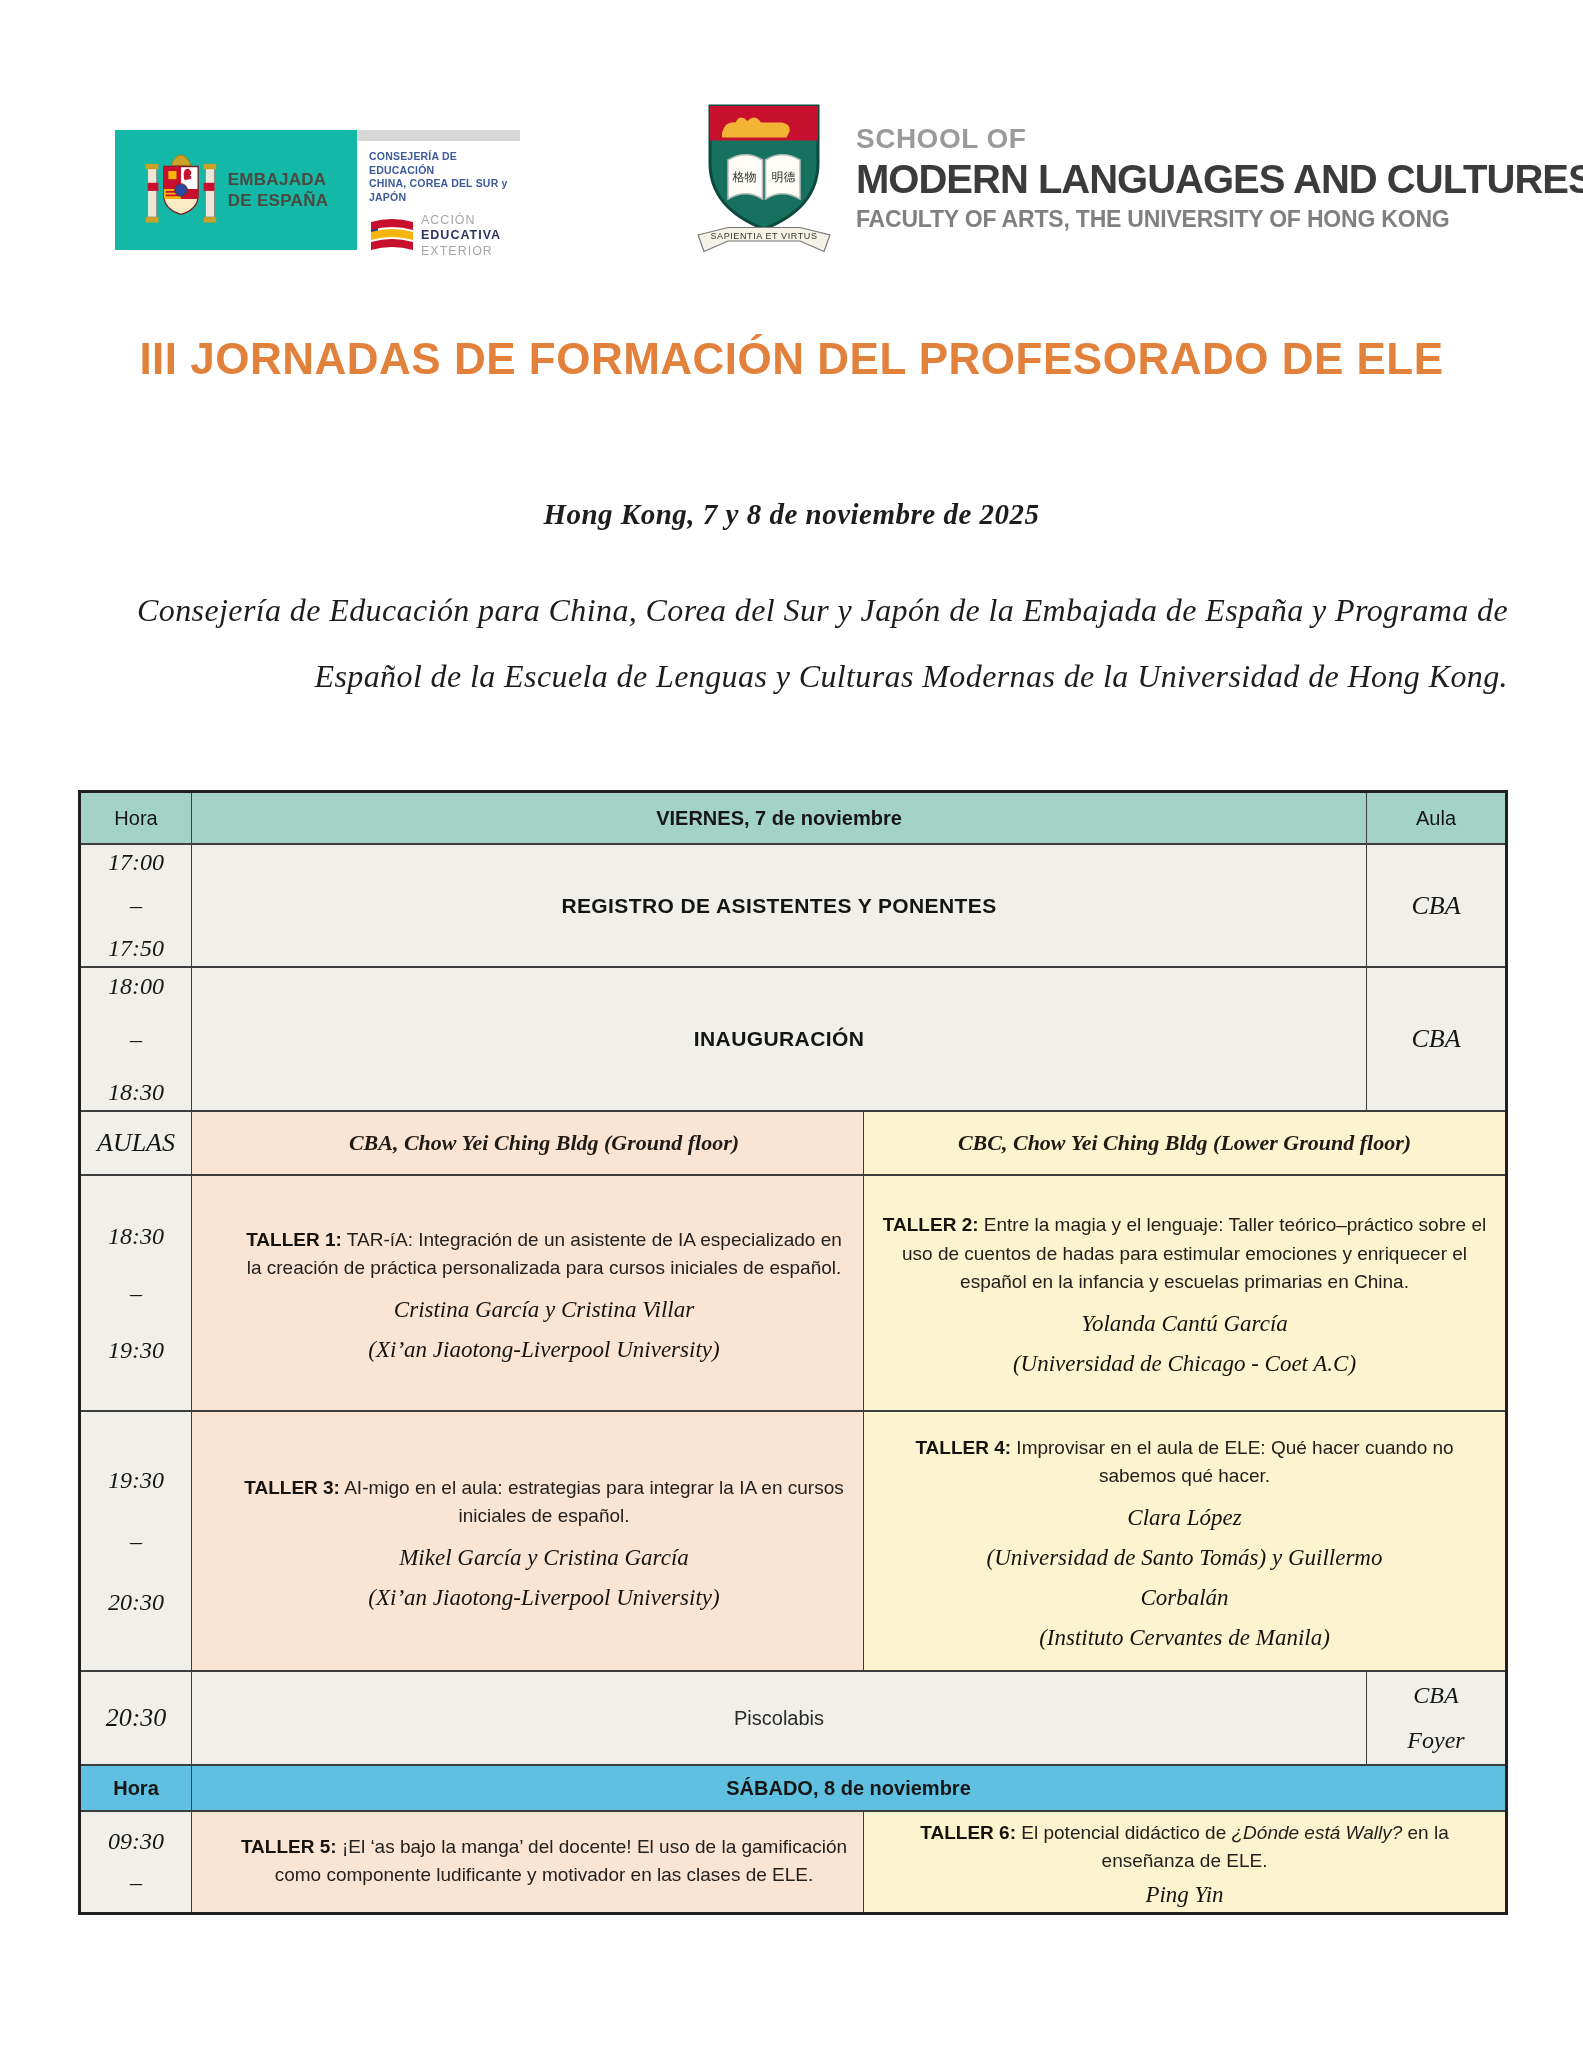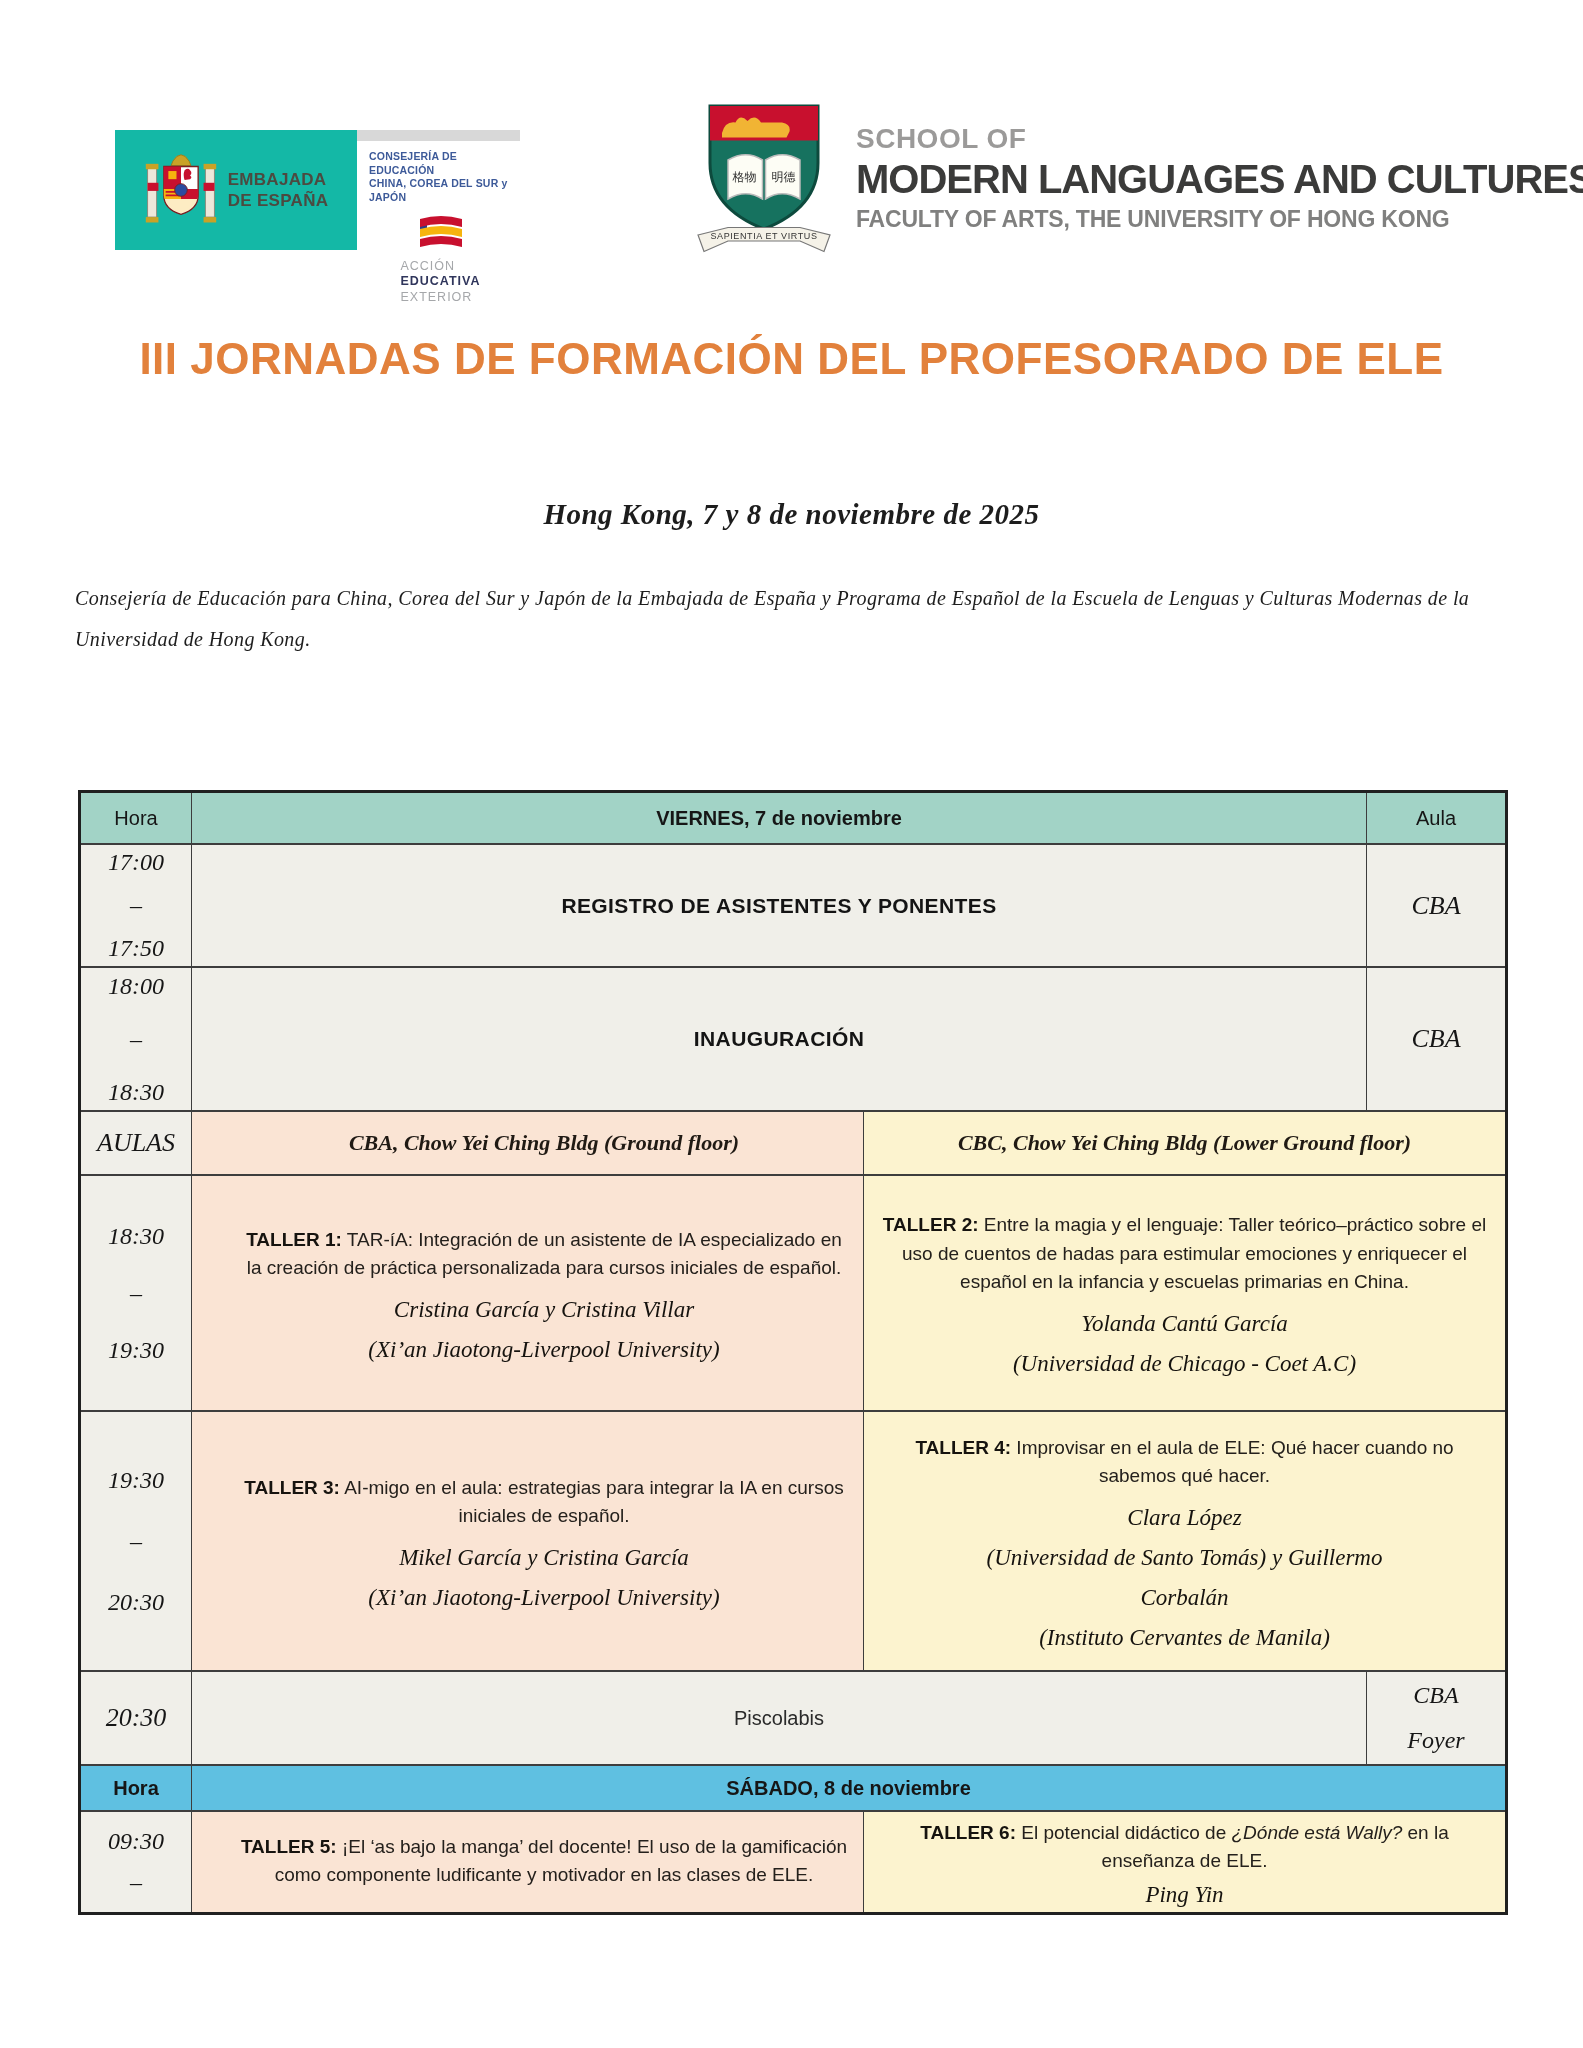--- a/index.html
+++ b/index.html
@@ -8,42 +8,42 @@
 
   
   .spain-logo{position:absolute;left:115px;top:130px;width:405px;height:120px;display:flex;}
   .spain-yellow{width:242px;background:#14b8a6;display:flex;align-items:center;justify-content:center;gap:10px;}
   .embassy-text{font-size:17px;font-weight:700;color:#4c4a40;line-height:1.25;letter-spacing:.3px;}
   .embassy-text span{display:block;}
   .spain-white{flex:1;background:#ffffff;position:relative;padding:16px 8px 6px 12px;}
   .gray-strip{position:absolute;left:0;top:0;right:0;height:11px;background:#D8D8D8;}
   .consejeria-text{font-size:10.5px;font-weight:700;color:#3D5A99;line-height:1.3;margin-top:4px;letter-spacing:.2px;}
   .consejeria-text span{display:block;}
-  .aee-row{display:flex;align-items:center;gap:6px;margin-top:8px;flex-direction:column;}
+  .aee-row{display:flex;align-items:center;gap:6px;margin-top:8px;}
   .aee-text{line-height:1.25;letter-spacing:1px;}
   .aee-text span{display:block;font-size:12.5px;}
   .aee-light{color:#A5A7AA;}
   .aee-dark{color:#30365C;font-weight:700;}
 
   .hku-logo{position:absolute;left:688px;top:100px;display:flex;align-items:center;gap:16px;}
   .hku-crest{width:152px;height:156px;}
   .hku-text{display:flex;flex-direction:column;}
   .hku-school{font-size:28px;font-weight:600;color:#9B9A99;letter-spacing:.5px;}
   .hku-name{font-size:40px;font-weight:700;color:#3B3B3A;letter-spacing:-1px;margin-top:2px;white-space:nowrap;}
   .hku-faculty{font-size:23px;font-weight:700;color:#80807F;letter-spacing:-.2px;margin-top:4px;white-space:nowrap;}
 
   
   .title{position:absolute;left:0;top:330px;width:100%;text-align:center;margin:0;
          font-size:44px;line-height:1.32;font-weight:700;color:#E2813C;letter-spacing:.5px;}
   .title span{display:block;}
   .hand{font-family:"Liberation Serif",serif;font-style:italic;}
   .event-date{position:absolute;left:0;top:498px;width:100%;text-align:center;
               font-size:29px;font-weight:700;color:#1d1d1d;letter-spacing:.5px;}
-  .intro{position:absolute;left:75px;top:578px;width:1433px;margin:0;text-align:left;
-         font-size:20px;line-height:2.05;color:#1d1d1d;letter-spacing:.4px;}
+  .intro{position:absolute;left:75px;top:578px;width:1433px;margin:0;text-align:right;
+         font-size:32px;line-height:2.05;color:#1d1d1d;letter-spacing:.4px;}
 
   
   .sched{position:absolute;left:78px;top:790px;width:1427px;border-collapse:collapse;table-layout:fixed;
          background:#F0EFE9;border:3px solid #202020;}
   .sched td{border:1px solid #3d3d3d;border-top-width:2px;border-bottom-width:2px;
             vertical-align:middle;text-align:center;padding:4px 12px;background:#F0EFE9;}
   td.teal{background:#A2D3C6;}
   td.blue{background:#5FC0E1;}
   td.pink{background:#FAE4D4;padding-left:45px;}
   td.yellow{background:#FCF3CF;}

